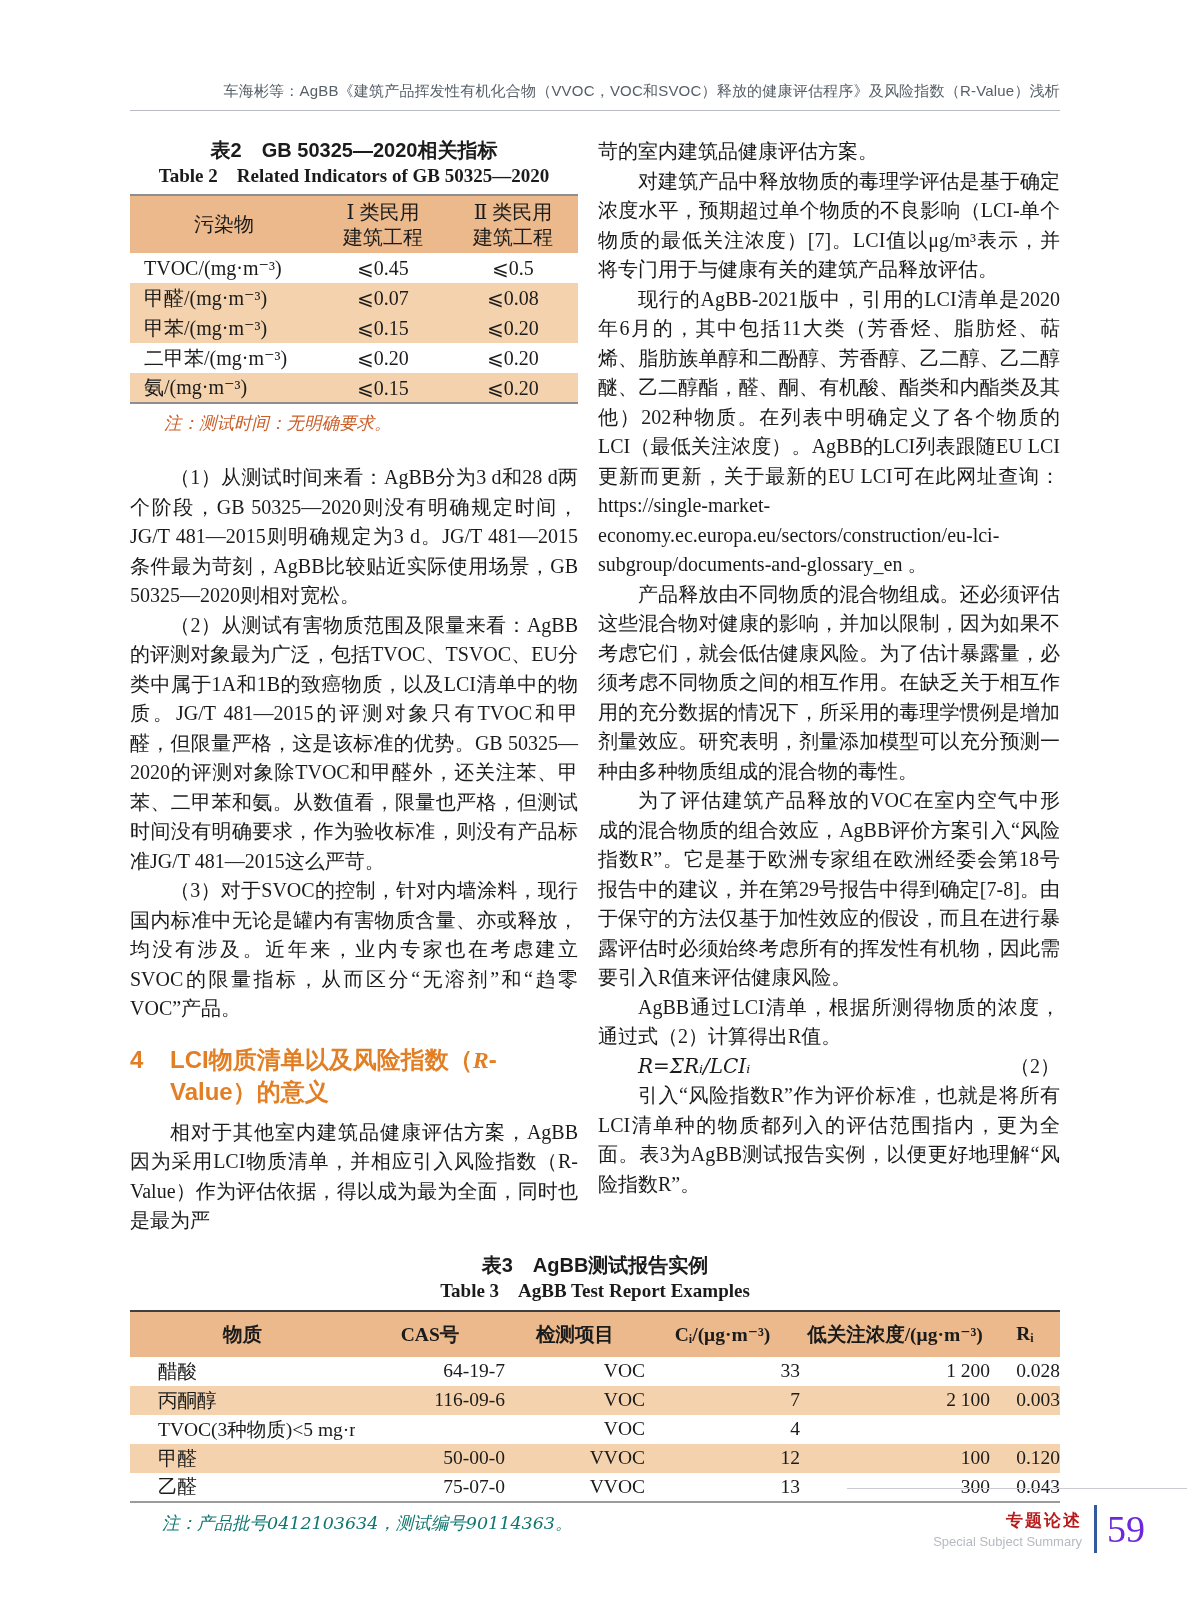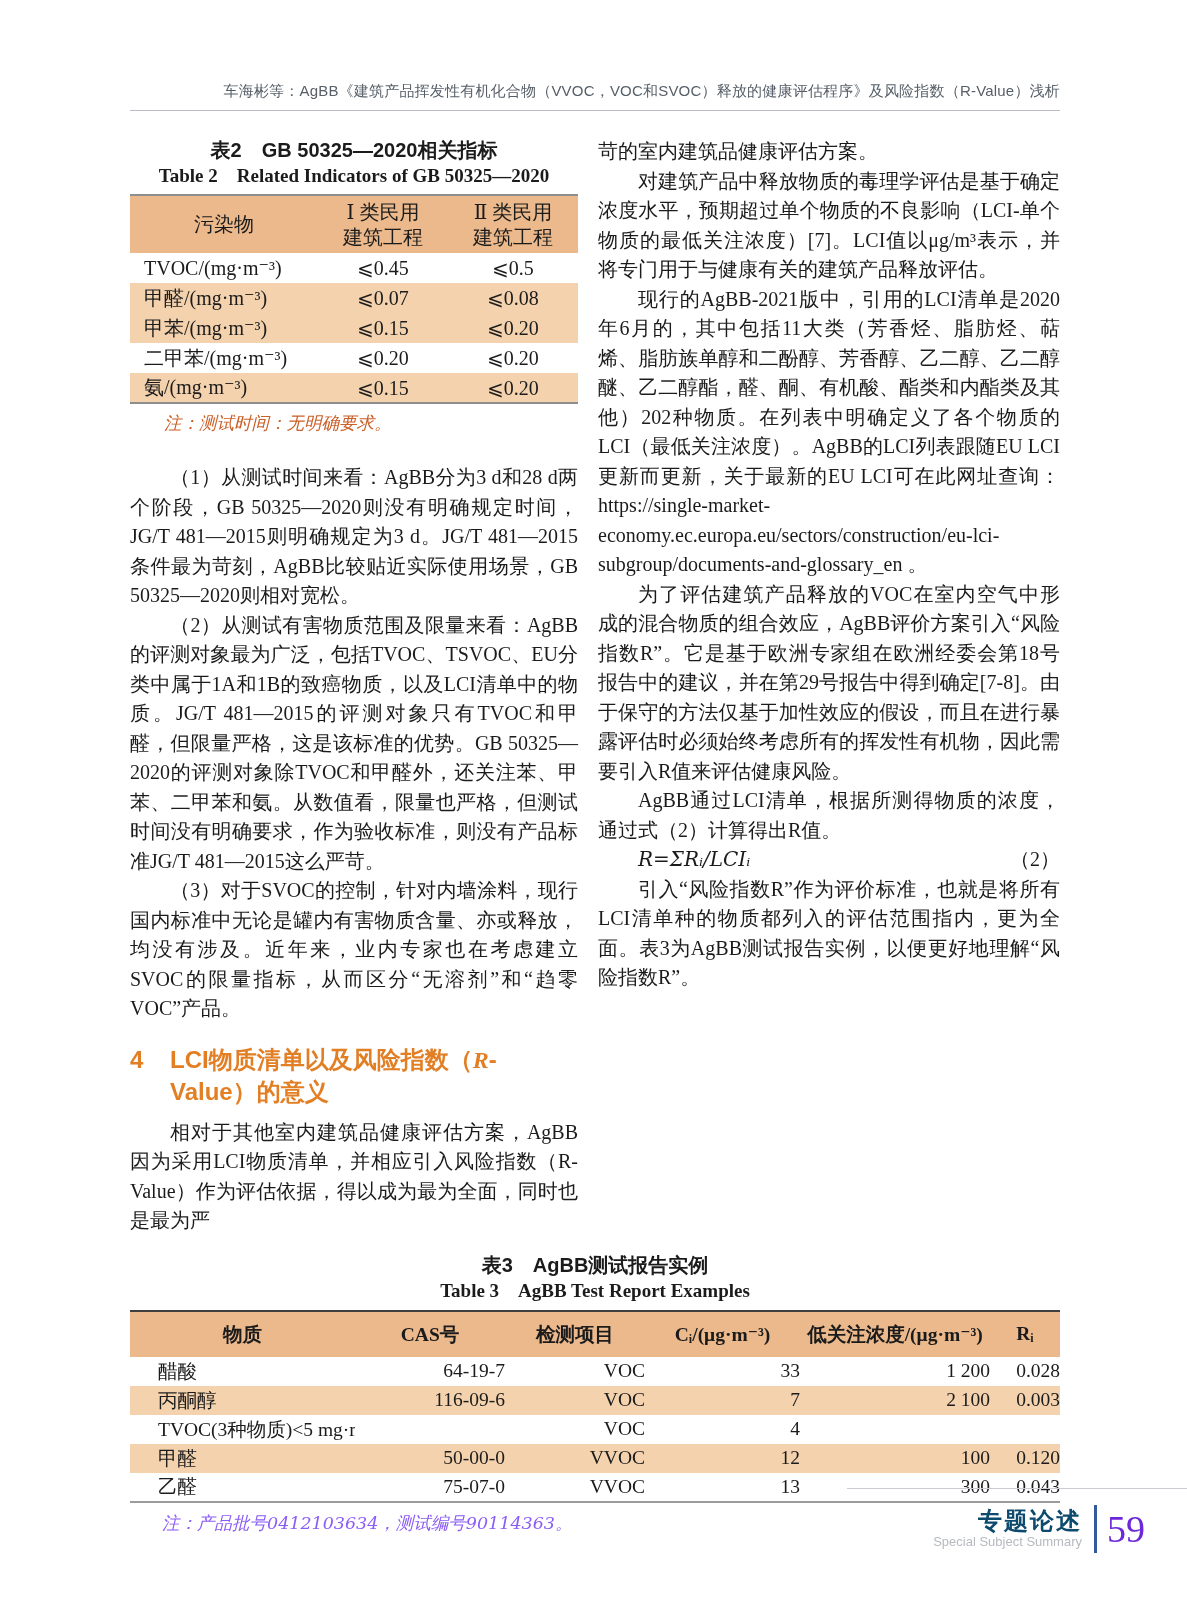--- a/index.html
+++ b/index.html
@@ -152,21 +152,21 @@
     vertical-align: middle;
     overflow: hidden;
     white-space: nowrap;
   }
   .t3 tbody td:first-child { text-align: left; padding-left: 28px; }
   .t3 tr.shade td { background: #f3d2ad; }
   .t3 tbody tr:last-child td { border-bottom: 2px solid #9b9b9b; }
   .t3-note {
     margin: 8px 0 0 32px;
     font-size: 17.5px;
-    color: #8b5cf6;
+    color: #0f766e;
     font-style: italic;
     font-family: "DejaVu Serif", serif;
   }
   
   .footer {
     position: absolute;
     top: 1488px;
     right: 0;
     width: 340px;
   }
@@ -174,22 +174,22 @@
   .footer-content {
     display: flex;
     align-items: center;
     justify-content: flex-end;
     padding: 16px 42px 0 0;
   }
   .footer-labels { text-align: right; }
   .footer-zh {
     font-family: "Liberation Sans", sans-serif;
     font-weight: bold;
-    font-size: 24px;
-    color: #0c4a6e;
+    font-size: 17px;
+    color: #b91c1c;
     letter-spacing: 2px;
     line-height: 24px;
   }
   .footer-en {
     font-family: "Liberation Sans", sans-serif;
     font-size: 13px;
     color: #b6babf;
     line-height: 17px;
   }
   .footer-bar {
@@ -275,20 +275,21 @@
         <span class="sec-title"><span>LCI物质清单以及风险指数（</span><i class="ital">R</i><span>-Value）的意义</span></span>
       </div>
 
       <p class="body-p">相对于其他室内建筑品健康评估方案，AgBB因为采用LCI物质清单，并相应引入风险指数（R-Value）作为评估依据，得以成为最为全面，同时也是最为严</p>
     </div>
 
     <div class="col col-right">
       <p class="body-p noindent">苛的室内建筑品健康评估方案。</p>
       <p class="body-p">对建筑产品中释放物质的毒理学评估是基于确定浓度水平，预期超过单个物质的不良影响（LCI-单个物质的最低关注浓度）[7]。LCI值以μg/m³表示，并将专门用于与健康有关的建筑产品释放评估。</p>
       <p class="body-p">现行的AgBB-2021版中，引用的LCI清单是2020年6月的，其中包括11大类（芳香烃、脂肪烃、萜烯、脂肪族单醇和二酚醇、芳香醇、乙二醇、乙二醇醚、乙二醇酯，醛、酮、有机酸、酯类和内酯类及其他）202种物质。在列表中明确定义了各个物质的LCI（最低关注浓度）。AgBB的LCI列表跟随EU LCI更新而更新，关于最新的EU LCI可在此网址查询：https://single-market-economy.ec.europa.eu/sectors/construction/eu-lci-subgroup/documents-and-glossary_en 。</p>
+      <p class="body-p">产品释放由不同物质的混合物组成。还必须评估这些混合物对健康的影响，并加以限制，因为如果不考虑它们，就会低估健康风险。为了估计暴露量，必须考虑不同物质之间的相互作用。在缺乏关于相互作用的充分数据的情况下，所采用的毒理学惯例是增加剂量效应。研究表明，剂量添加模型可以充分预测一种由多种物质组成的混合物的毒性。</p>
       <p class="body-p">为了评估建筑产品释放的VOC在室内空气中形成的混合物质的组合效应，AgBB评价方案引入“风险指数R”。它是基于欧洲专家组在欧洲经委会第18号报告中的建议，并在第29号报告中得到确定[7-8]。由于保守的方法仅基于加性效应的假设，而且在进行暴露评估时必须始终考虑所有的挥发性有机物，因此需要引入R值来评估健康风险。</p>
       <p class="body-p">AgBB通过LCI清单，根据所测得物质的浓度，通过式（2）计算得出R值。</p>
       <div class="formula-row">
         <span class="formula-expr">R=ΣRᵢ/LCIᵢ</span>
         <span class="formula-num">（2）</span>
       </div>
       <p class="body-p">引入“风险指数R”作为评价标准，也就是将所有LCI清单种的物质都列入的评估范围指内，更为全面。表3为AgBB测试报告实例，以便更好地理解“风险指数R”。</p>
     </div>
   </div>
 

